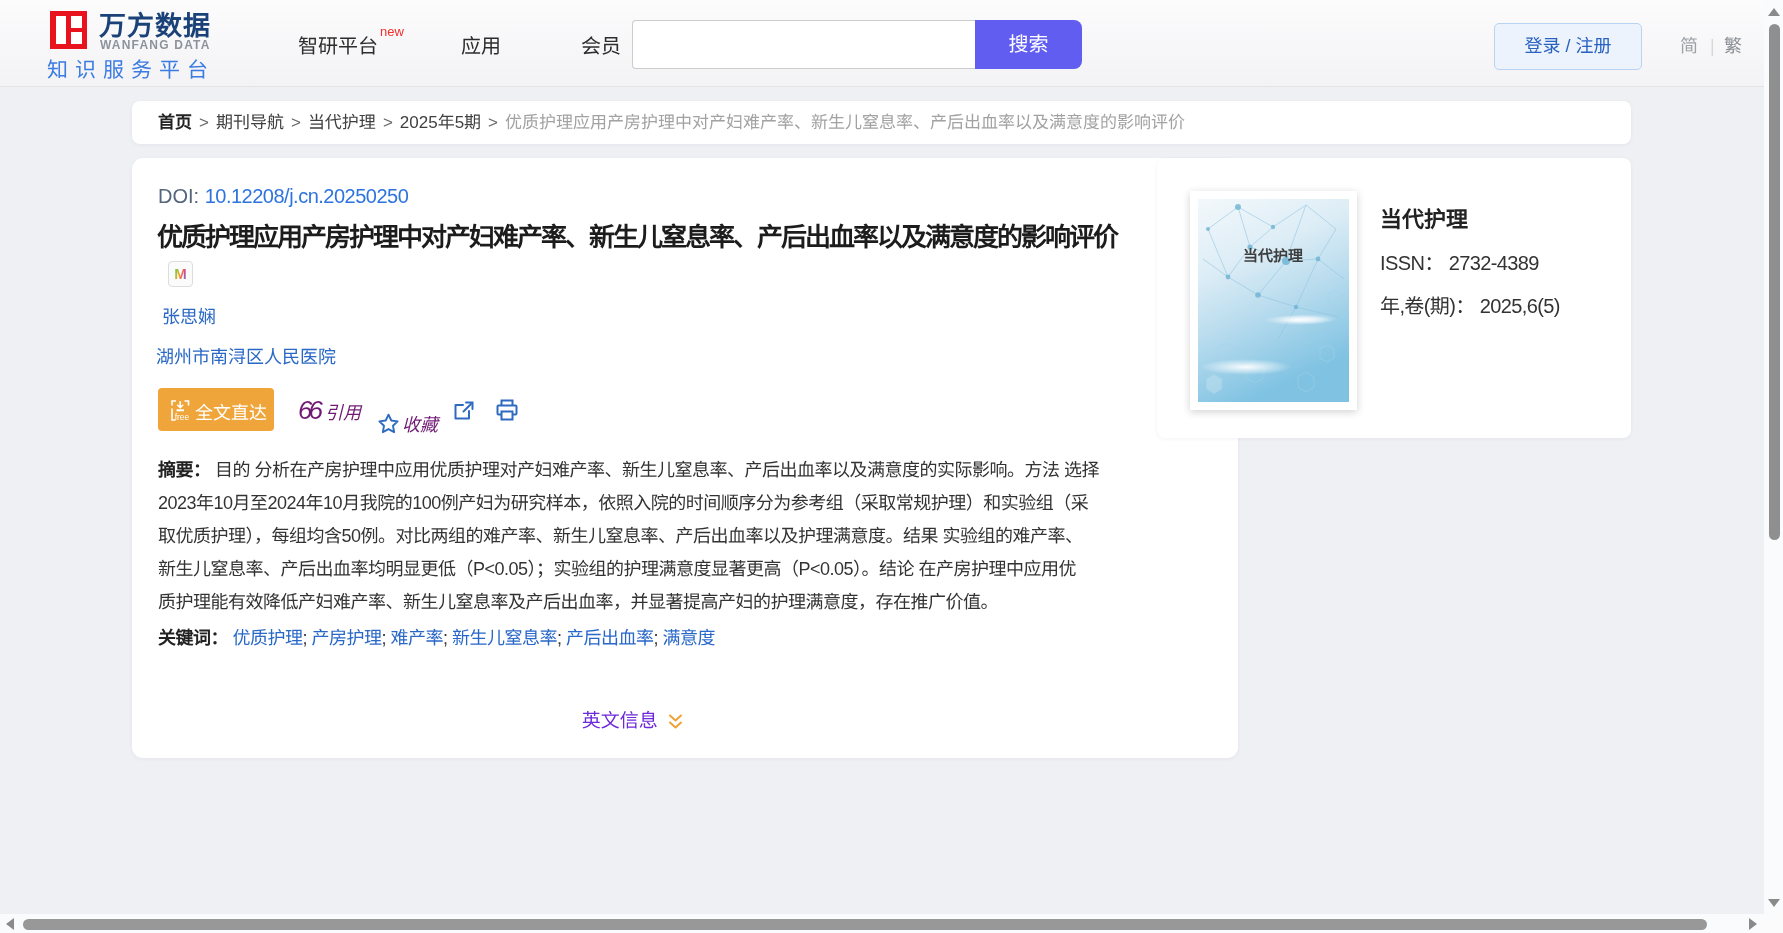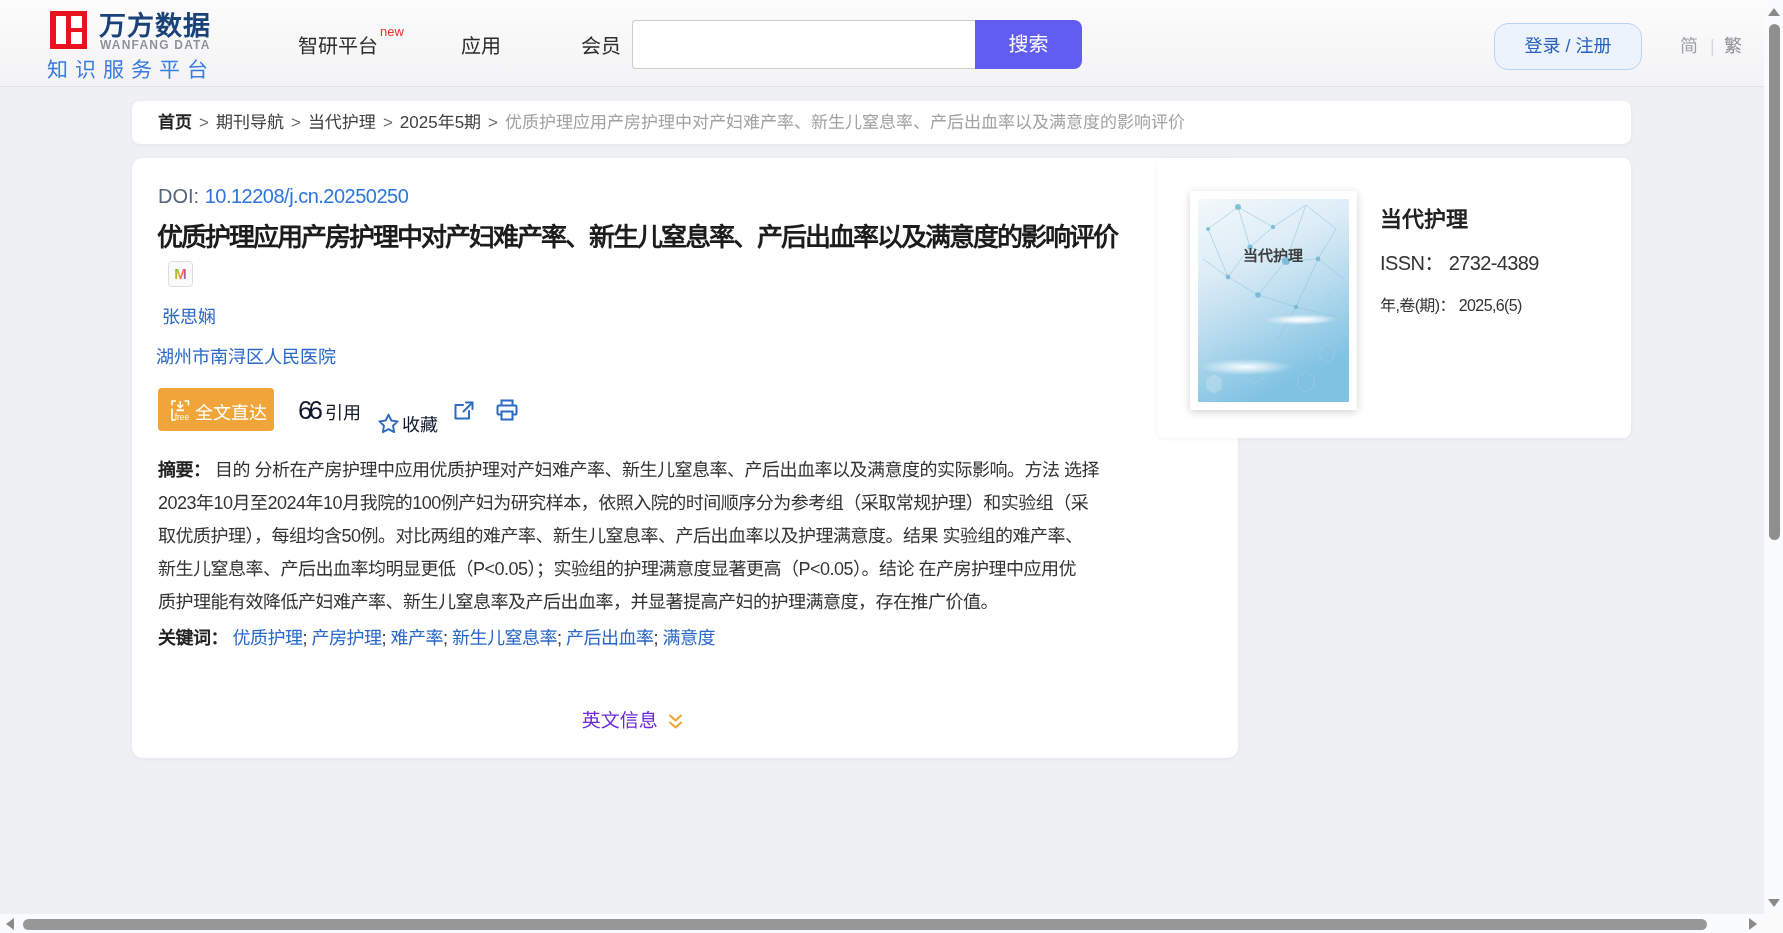--- a/index.html
+++ b/index.html
@@ -20,21 +20,21 @@
            letter-spacing:1.2px; white-space:nowrap; }
   .wf-sub { position:absolute; left:47px; top:59px; font-size:21px; line-height:21px; color:#3b7ce2;
             letter-spacing:7px; white-space:nowrap; }
   .nav-item { position:absolute; top:36px; font-size:20px; line-height:20px; color:#2d2d2d; }
   .nav-new { position:absolute; left:380px; top:25px; font-size:13px; line-height:13px; color:#f0302c; }
   .sch-input { position:absolute; left:632px; top:20px; width:343px; height:49px; background:#fff;
                border:1px solid #ccc; border-right:none; border-radius:4px 0 0 4px; }
   .sch-btn { position:absolute; left:975px; top:20px; width:107px; height:49px; background:#615df0;
              border-radius:0 8px 8px 0; color:#fff; font-size:20px; text-align:center; line-height:49px; }
   .login-btn { position:absolute; left:1494px; top:23px; width:148px; height:47px; background:#ecf3fd;
-               border:1px solid #b9d3f2; border-radius:14px; color:#2a62c0; font-size:18px;
+               border:1px solid #b9d3f2; border-radius:5px; color:#2a62c0; font-size:18px;
                text-align:center; line-height:45px; }
   .lang { position:absolute; top:37px; font-size:18px; line-height:18px; color:#9da1a6; }
 
   
   .card { position:absolute; background:#fff; border-radius:8px; box-shadow:0 1px 4px rgba(30,40,70,0.05); }
   .bc-card { left:132px; top:101px; width:1499px; height:43px; }
   .bc { position:absolute; left:26px; top:13px; font-size:17px; line-height:18px; color:#404040; white-space:nowrap; }
   .bc b { color:#222; }
   .bc .sep { color:#666; padding:0 7px; }
   .bc .cur { color:#a2a2a2; }
@@ -48,38 +48,38 @@
              font-size:15px; font-weight:bold;
              background-image:none; }
   .m-badge span { background:linear-gradient(105deg,#4fae3e 0%,#8cc63f 22%,#f7a21b 45%,#e0458a 70%,#2f9fe0 100%);
                   -webkit-background-clip:text; background-clip:text; color:transparent; }
   .author { position:absolute; left:30px; top:150px; font-size:18px; line-height:18px; color:#2a68c5; }
   .org { position:absolute; left:24px; top:190px; font-size:18px; line-height:18px; color:#2a68c5; }
 
   .full-btn { position:absolute; left:26px; top:230px; width:116px; height:43px; background:#f0a53a;
               border-radius:4px; color:#fff; font-size:18px; }
   .full-btn .txt { position:absolute; left:40px; top:10px; }
-  .act { position:absolute; top:230px; height:43px; color:#0f172a; font-size:18px; line-height:43px; }
+  .act { position:absolute; top:230px; height:43px; color:#701a75; font-size:18px; line-height:43px;font-style:italic; }
 
   .abstract { position:absolute; left:26px; top:296px; font-size:18px; color:#333;
               line-height:33px; white-space:nowrap; letter-spacing:-0.5px; }
   .abstract b { color:#222; }
   .kw { position:absolute; left:26px; top:471px; font-size:18px; line-height:18px; color:#333; white-space:nowrap; letter-spacing:-0.5px; }
   .kw b { color:#222; }
   .kw a { color:#2968c8; text-decoration:none; }
   .pubdate { position:absolute; left:26px; top:524px; font-size:18px; line-height:18px; color:#333; white-space:nowrap; letter-spacing:-0.5px; }
   .pubdate b { color:#222; }
   .en-info { position:absolute; left:0; top:553px; width:1001px; text-align:center; font-size:19px; line-height:19px; color:#6d28d9; }
 
   .side-card { left:1157px; top:158px; width:474px; height:280px; }
   .cover { position:absolute; left:33px; top:33px; width:167px; height:219px; background:#fff;
            box-shadow:0 2px 8px rgba(0,0,0,.18); }
   .j-name { position:absolute; left:223px; top:51px; font-size:22px; line-height:22px; font-weight:bold; color:#222; }
   .j-issn { position:absolute; left:223px; top:95px; font-size:20px; line-height:20px; color:#333; letter-spacing:-0.6px; }
-  .j-vol { position:absolute; left:223px; top:138px; font-size:16px; line-height:20px; color:#333; letter-spacing:-0.6px; }
+  .j-vol { position:absolute; left:223px; top:138px; font-size:20px; line-height:20px; color:#333; letter-spacing:-0.6px; }
 
   
   .sb-v { position:absolute; right:0; top:0; width:19px; height:914px; background:#fafbfc; }
   .sb-h { position:absolute; left:0; top:914px; width:1764px; height:19px; background:#fafbfc; }
   .sb-c { position:absolute; right:0; top:914px; width:19px; height:19px; background:#fbfbfc; }
   .thumb-v { position:absolute; left:1769px; top:24px; width:11px; height:516px; background:#8f8f8f; border-radius:6px; }
   .thumb-h { position:absolute; left:23px; top:919px; width:1684px; height:11px; background:#989898; border-radius:6px; }
   .tri { position:absolute; width:0; height:0; }
 </style>
 </head>

